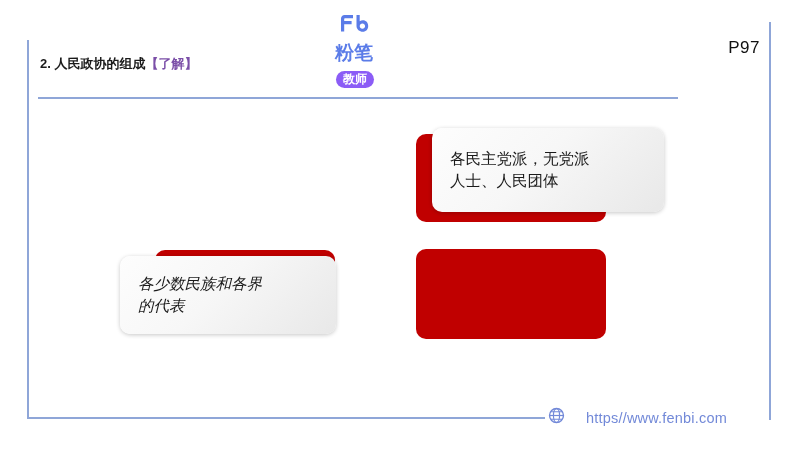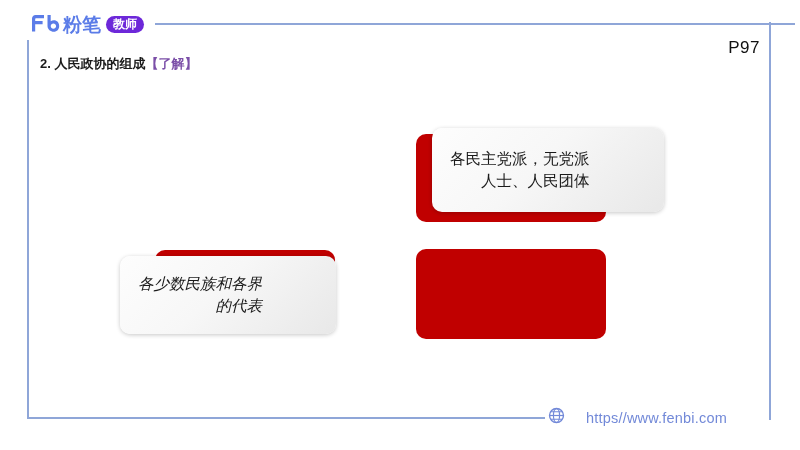--- a/index.html
+++ b/index.html
@@ -44,36 +44,37 @@
     width: 2px; height: 398px;
     background: #8fa6d8;
   }
 
   
   .logo-row {
     position: absolute;
     left: 30px; top: 14px;
     display: flex;
     align-items: center;
-    gap: 3px;
+    gap: 9px;
+    flex-direction: column;
   }
   .logo-fb {
     display: flex;
     align-items: center;
     color: #5b7ce8;
   }
   .logo-text {
     font-size: 19px;
     font-weight: bold;
     color: #5b7ce8;
     letter-spacing: 0px;
     line-height: 1;
   }
   .logo-badge {
-    background: #6d28d9;
+    background: #8b5cf6;
     color: #ffffff;
     font-size: 12px;
     font-weight: bold;
     border-radius: 9px;
     padding: 2px 7px 3px 7px;
     line-height: 1;
     margin-left: 2px;
   }
   .logo-rule {
     width: 640px;
@@ -114,21 +115,20 @@
     background: #c00000;
     border-radius: 10px;
   }
   .box .card {
     position: absolute;
     background: linear-gradient(135deg, #fdfdfd 0%, #f7f7f7 45%, #e8e8e8 100%);
     border-radius: 10px;
     box-shadow: 0 1px 4px rgba(0,0,0,0.22);
     display: flex;
     align-items: center;
-    text-align: right;
   }
   .box .card .txt {
     padding: 0 14px 0 18px;
     font-size: 15.5px;
     line-height: 1.45;
     color: #1a1a1a;
     font-family: "DejaVu Sans", "Liberation Sans", sans-serif;
     white-space: pre-line;
   }
 

